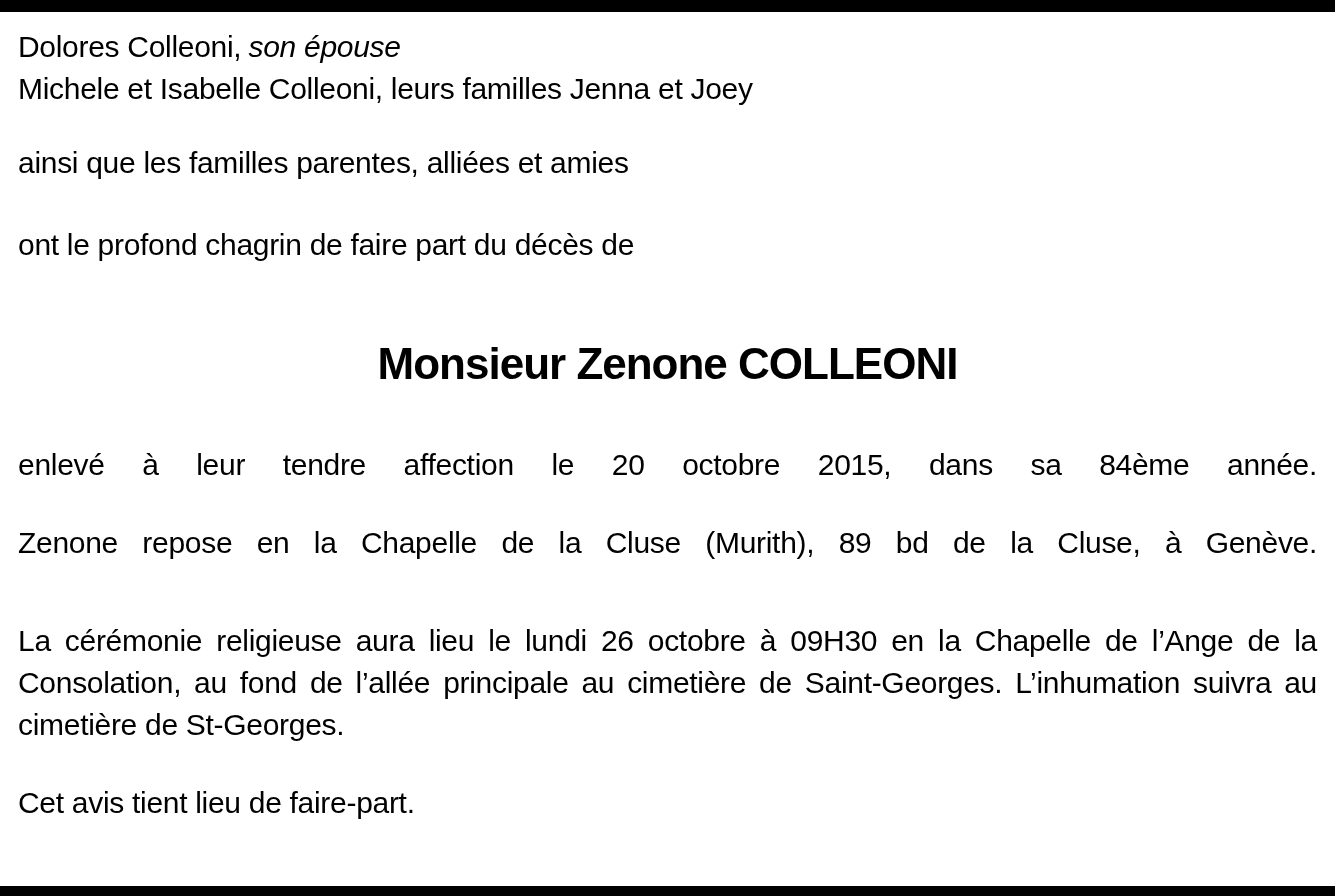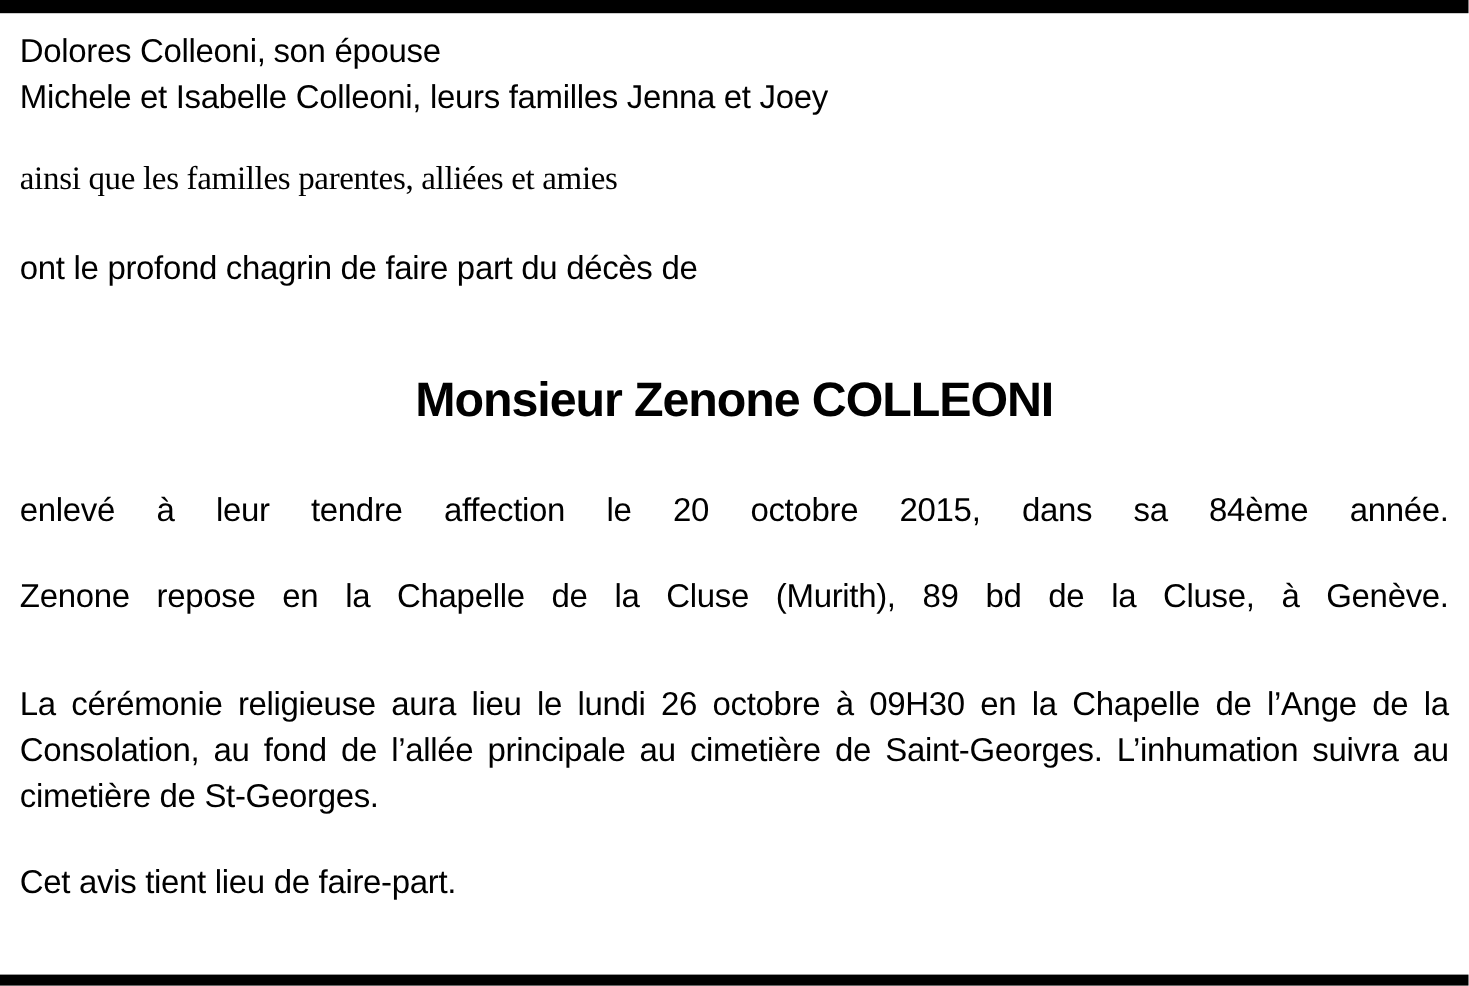--- a/index.html
+++ b/index.html
@@ -25,41 +25,41 @@
   .bar.top { top: 0; height: 12px; }
   .bar.bottom { bottom: 0; height: 10px; }
   .content {
     padding: 26px 18px 0 18px;
     font-size: 30px;
     line-height: 42px;
     letter-spacing: -0.3px;
     font-stretch: condensed;
   }
   .line { white-space: nowrap; }
-  .it { }
+  .it { font-style: italic; }
   .sp { margin-left: 0.24em; }
   .just {
     text-align: justify;
     text-align-last: justify;
     white-space: normal;
   }
   .para {
     text-align: justify;
     white-space: normal;
   }
   .title {
     text-align: center;
     font-weight: bold;
     font-size: 44px;
     line-height: 80px;
     letter-spacing: -1px;
     white-space: nowrap;
     margin-top: 58px;
   }
-  .m32 { margin-top: 32px; font-family: Liberation Serif, serif; }
+  .m32 { margin-top: 32px; }
   .m40 { margin-top: 40px; }
   .m42 { margin-top: 36px; }
   .m44 { margin-top: 56px; }
 </style>
 </head>
 <body>
 
 <div class="page">
   <div class="bar top"></div>
 

